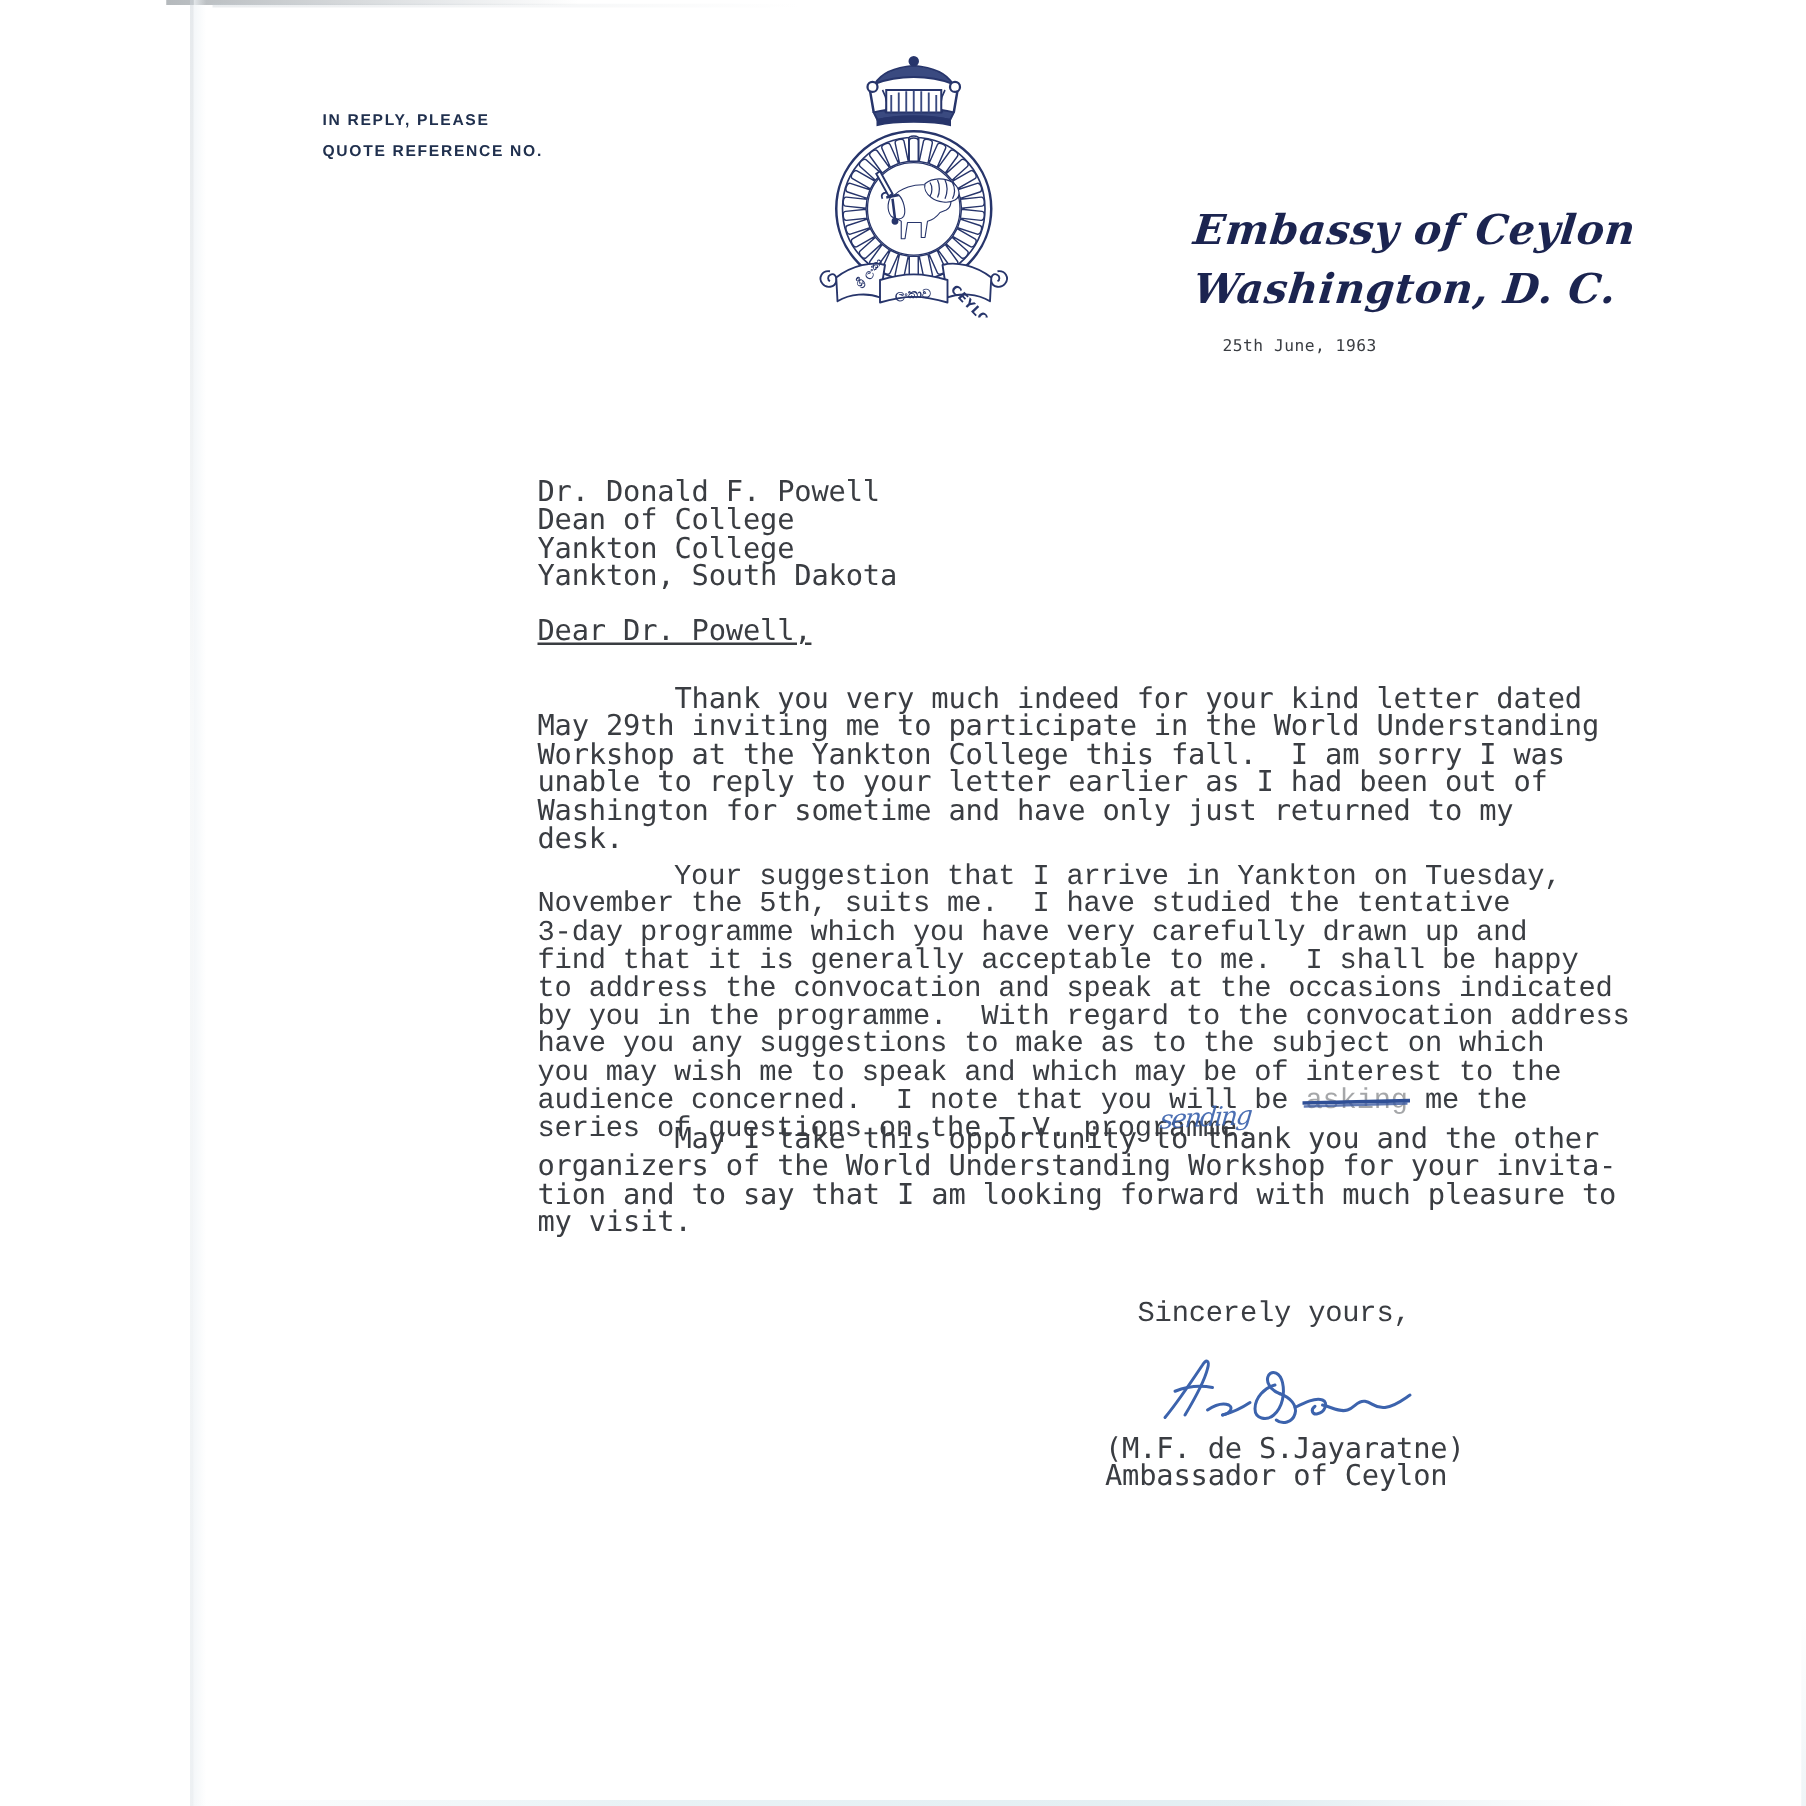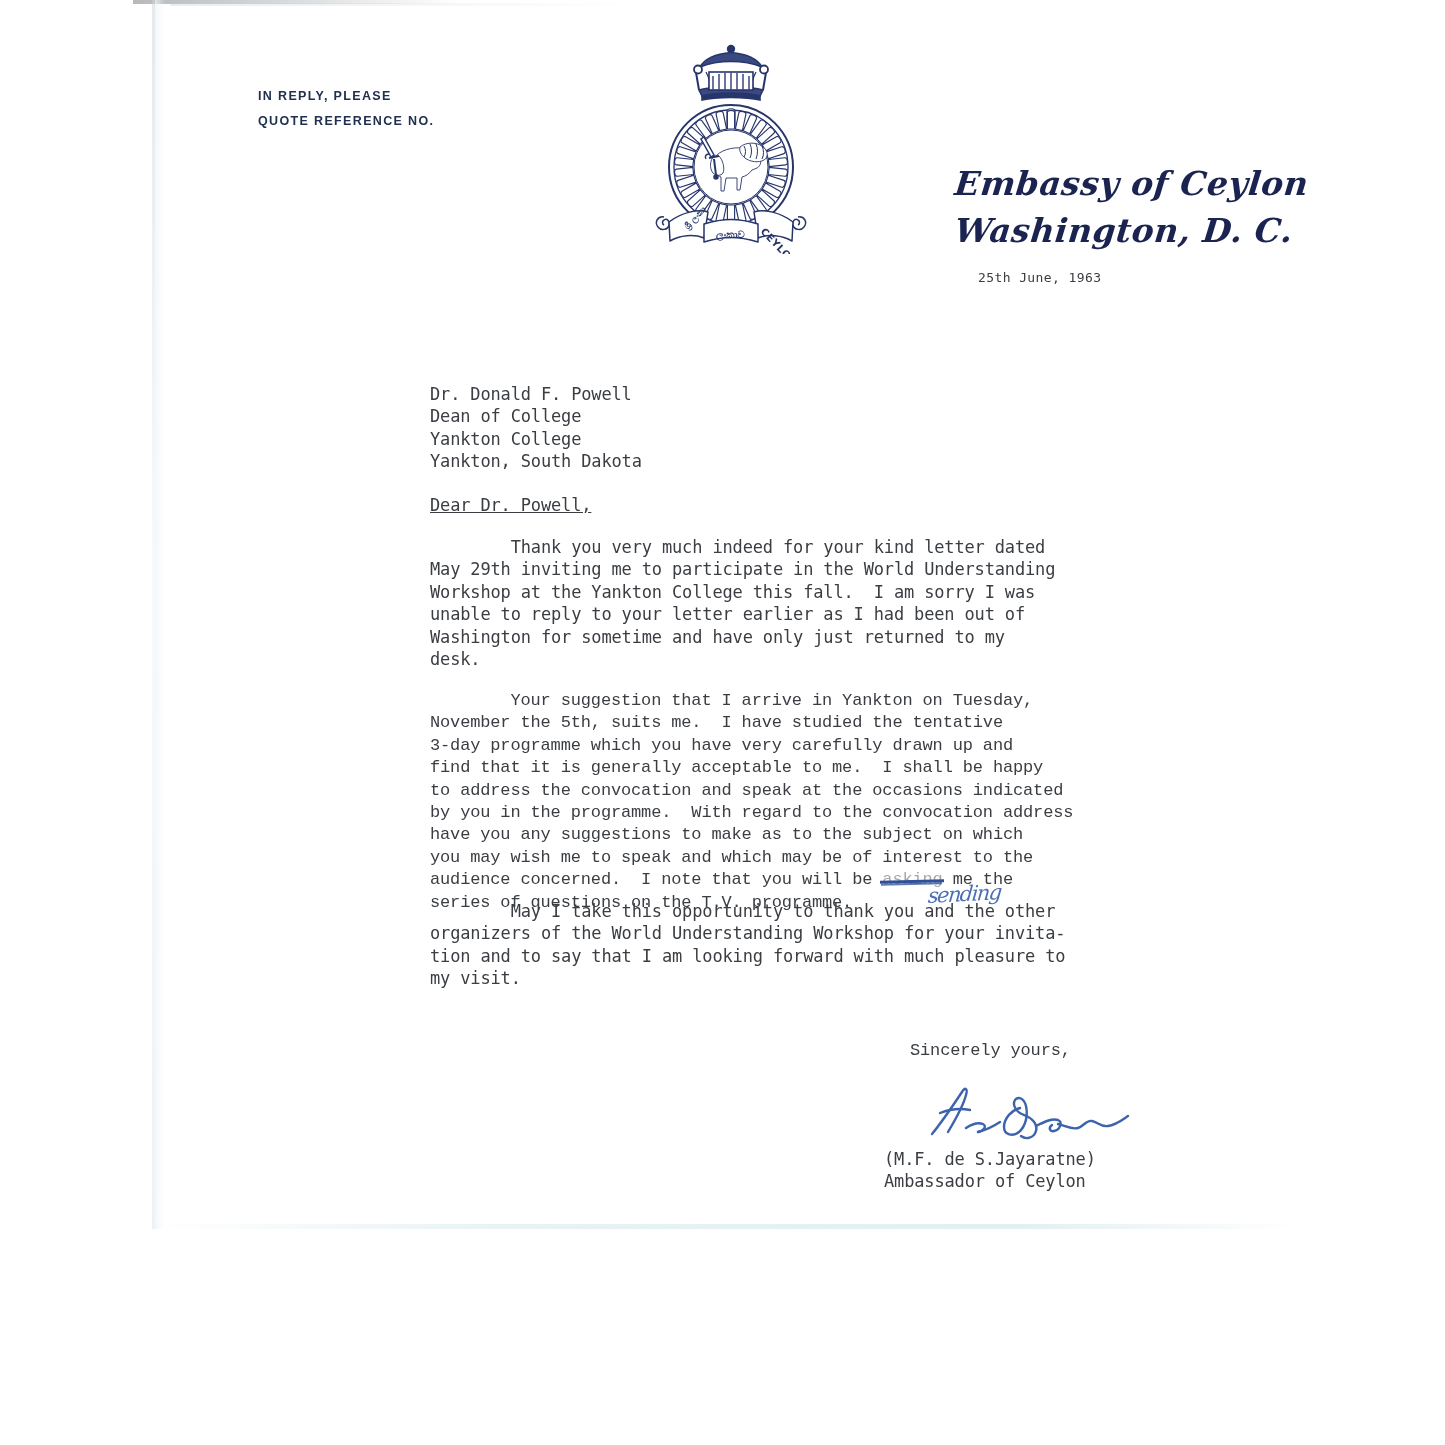--- a/index.html
+++ b/index.html
@@ -3,21 +3,21 @@
 <meta charset="utf-8">
 <style>
   html, body {
     margin: 0;
     padding: 0;
     background: #ffffff;
   }
   #page {
     position: relative;
     width: 1445px;
-    height: 1229px;
+    height: 1445px;
     background: #ffffff;
     overflow: hidden;
     font-family: "Liberation Sans", sans-serif;
   }
 
   
   .scan-edge-top {
     position: absolute;
     left: 133px;
     top: 0px;
@@ -123,38 +123,38 @@
     font-family: "DejaVu Sans Mono", monospace;
     font-size: 13px;
     letter-spacing: 0.4px;
     color: #3a3d42;
     white-space: nowrap;
   }
 
   
   .tw {
     font-family: "DejaVu Sans Mono", monospace;
-    font-size: 17px;
+    font-size: 23px;
     line-height: 22.4px;
     color: #3a3d42;
     letter-spacing: -0.15px;
     white-space: pre;
   }
   .addressee {
     position: absolute;
     left: 430px;
     top: 383px;
   }
   .salutation {
     position: absolute;
     left: 430px;
     top: 494px;
     text-decoration: underline;
   }
-  .para1 { position: absolute; left: 430px; top: 536px; }
+  .para1 { position: absolute; left: 430px; top: 548px; }
   .para2 { position: absolute; left: 430px; top: 690px; font-family: Liberation Mono, monospace; }
   .para3 { position: absolute; left: 430px; top: 900px; }
 
   .closing {
     position: absolute;
     left: 910px;
     top: 1040px;
     font-family: Liberation Mono, monospace;
   }
   .sig-name {

